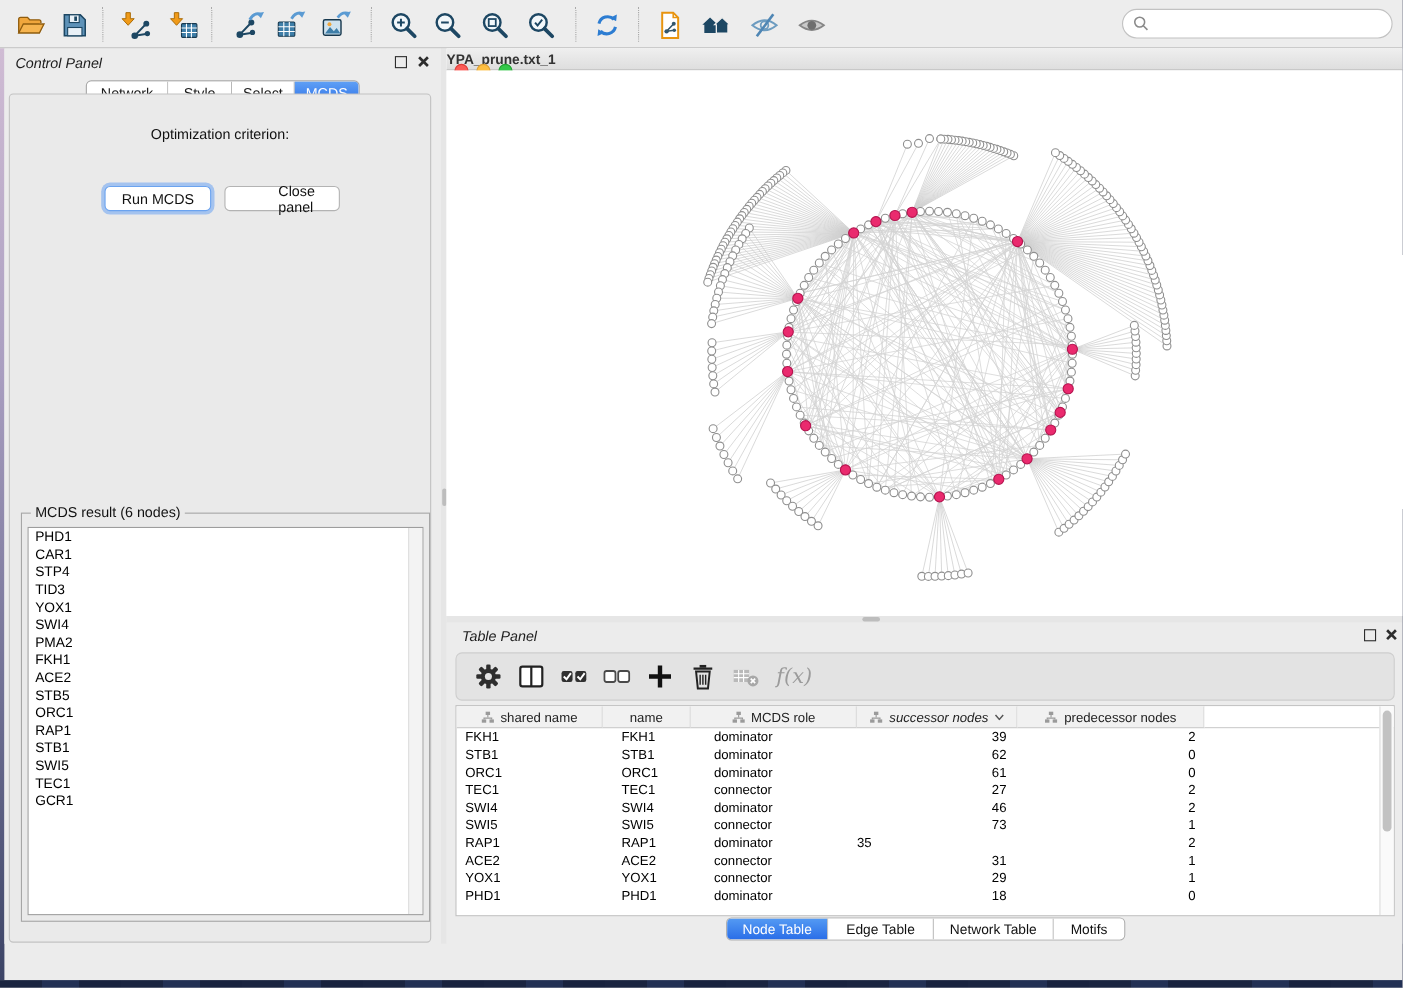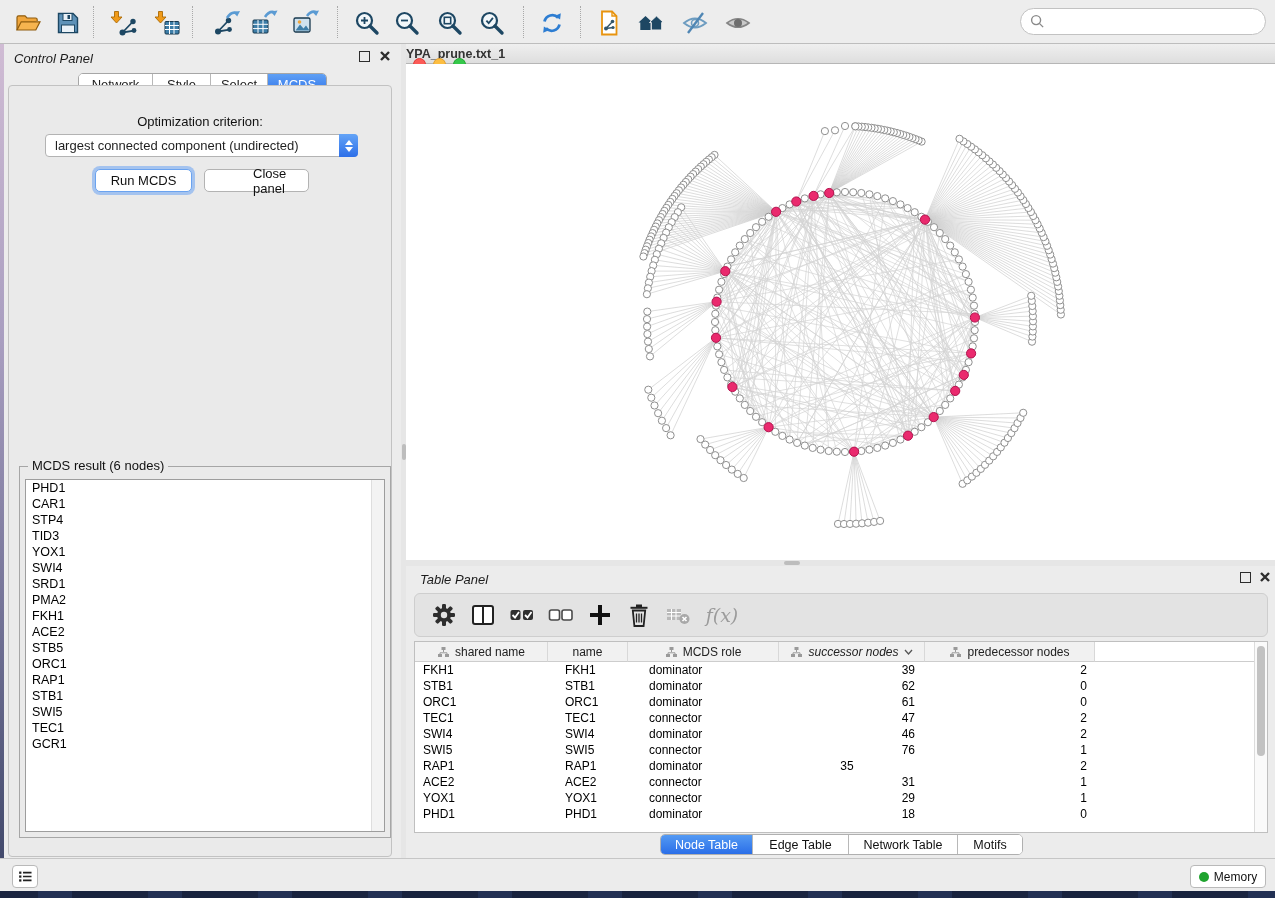--- a/index.html
+++ b/index.html
@@ -268,42 +268,34 @@
     <div class="cp-tabs">
       <div class="cp-tab" style="width:74px">Network</div>
       <div class="cp-tab" style="width:58px">Style</div>
       <div class="cp-tab" style="width:57px">Select</div>
       <div class="cp-tab active" style="width:58px">MCDS</div>
     </div>
 
     <div class="cp-body">
       <div class="opt-label">Optimization criterion:</div>
 
-      <div class="selectbox">
-        <div class="val">largest connected component (undirected)</div>
-        <div class="stepper">
-            <div class="tri-up"></div>
-            <div class="tri-dn"></div>
-          </div>
-      </div>
 
       <div class="btn focused" style="left:86px; top:83px; width:97px;">Run MCDS</div>
       <div class="btn" style="left:195px; top:83px; width:105px;padding-left:48px;">Close panel</div>
 
       <div class="fieldset">
         <span class="legend">MCDS result (6 nodes)</span>
         <div class="mcds-list" id="mcds-list">
           <div class="mcds-track"></div>
         <div class="mcds-item">PHD1</div>
             <div class="mcds-item">CAR1</div>
             <div class="mcds-item">STP4</div>
             <div class="mcds-item">TID3</div>
             <div class="mcds-item">YOX1</div>
             <div class="mcds-item">SWI4</div>
-            <div class="mcds-item">SRD1</div>
             <div class="mcds-item">PMA2</div>
             <div class="mcds-item">FKH1</div>
             <div class="mcds-item">ACE2</div>
             <div class="mcds-item">STB5</div>
             <div class="mcds-item">ORC1</div>
             <div class="mcds-item">RAP1</div>
             <div class="mcds-item">STB1</div>
             <div class="mcds-item">SWI5</div>
             <div class="mcds-item">TEC1</div>
             <div class="mcds-item">GCR1</div>
@@ -1201,42 +1193,42 @@
             <div class="td" style="width: 133px; text-align: left; padding-left: 8px;">ORC1</div>
             <div class="td" style="width: 80px; text-align: left; padding-left: 17px;">ORC1</div>
             <div class="td" style="width: 151px; text-align: left; padding-left: 21px;">dominator</div>
             <div class="td" style="width: 146px; text-align: right; padding-right: 10px;">61</div>
             <div class="td" style="width: 170px; text-align: right; padding-right: 8px;">0</div>
           </div>
           <div class="tr">
             <div class="td" style="width: 133px; text-align: left; padding-left: 8px;">TEC1</div>
             <div class="td" style="width: 80px; text-align: left; padding-left: 17px;">TEC1</div>
             <div class="td" style="width: 151px; text-align: left; padding-left: 21px;">connector</div>
-            <div class="td" style="width: 146px; text-align: right; padding-right: 10px;">47</div>
+            <div class="td" style="width: 146px; text-align: right; padding-right: 10px;">27</div>
             <div class="td" style="width: 170px; text-align: right; padding-right: 8px;">2</div>
           </div>
           <div class="tr">
             <div class="td" style="width: 133px; text-align: left; padding-left: 8px;">SWI4</div>
             <div class="td" style="width: 80px; text-align: left; padding-left: 17px;">SWI4</div>
             <div class="td" style="width: 151px; text-align: left; padding-left: 21px;">dominator</div>
             <div class="td" style="width: 146px; text-align: right; padding-right: 10px;">46</div>
             <div class="td" style="width: 170px; text-align: right; padding-right: 8px;">2</div>
           </div>
           <div class="tr">
             <div class="td" style="width: 133px; text-align: left; padding-left: 8px;">SWI5</div>
             <div class="td" style="width: 80px; text-align: left; padding-left: 17px;">SWI5</div>
             <div class="td" style="width: 151px; text-align: left; padding-left: 21px;">connector</div>
-            <div class="td" style="width: 146px; text-align: right; padding-right: 10px;">76</div>
+            <div class="td" style="width: 146px; text-align: right; padding-right: 10px;">73</div>
             <div class="td" style="width: 170px; text-align: right; padding-right: 8px;">1</div>
           </div>
           <div class="tr">
             <div class="td" style="width: 133px; text-align: left; padding-left: 8px;">RAP1</div>
             <div class="td" style="width: 80px; text-align: left; padding-left: 17px;">RAP1</div>
             <div class="td" style="width: 151px; text-align: left; padding-left: 21px;">dominator</div>
-            <div class="td" style="width: 146px; text-align: center; padding-right: 10px;">35</div>
+            <div class="td" style="width: 146px; text-align: left; padding-right: 10px;">35</div>
             <div class="td" style="width: 170px; text-align: right; padding-right: 8px;">2</div>
           </div>
           <div class="tr">
             <div class="td" style="width: 133px; text-align: left; padding-left: 8px;">ACE2</div>
             <div class="td" style="width: 80px; text-align: left; padding-left: 17px;">ACE2</div>
             <div class="td" style="width: 151px; text-align: left; padding-left: 21px;">connector</div>
             <div class="td" style="width: 146px; text-align: right; padding-right: 10px;">31</div>
             <div class="td" style="width: 170px; text-align: right; padding-right: 8px;">1</div>
           </div>
           <div class="tr">
@@ -1260,32 +1252,14 @@
     </div>
 
     <div class="bottom-tabs">
       <div class="btab active" style="width:92px">Node Table</div>
       <div class="btab" style="width:96px">Edge Table</div>
       <div class="btab" style="width:109px">Network Table</div>
       <div class="btab" style="width:64px">Motifs</div>
     </div>
   </div>
 
-  <div class="statusbar abs">
-    <div class="sq-btn" style="left:12px; top:6px; width:26px; height:23px;">
-      <svg width="17" height="17" viewBox="0 0 24 24">
-          <g stroke="#222" stroke-width="2.2">
-            <path d="M8.5 6.5h12M8.5 12h12M8.5 17.5h12"></path>
-          </g>
-          <g fill="#222">
-            <rect x="3" y="5" width="3.2" height="3.2"></rect>
-            <rect x="3" y="10.5" width="3.2" height="3.2"></rect>
-            <rect x="3" y="16" width="3.2" height="3.2"></rect>
-          </g>
-        </svg>
-    </div>
-    <div class="sq-btn" style="left:1190px; top:6px; width:76px; height:23px;">
-      <span class="mem-dot"></span>
-      <span class="mem-label">Memory</span>
-    </div>
-  </div>
 
 </div>
 
 </body></html>

